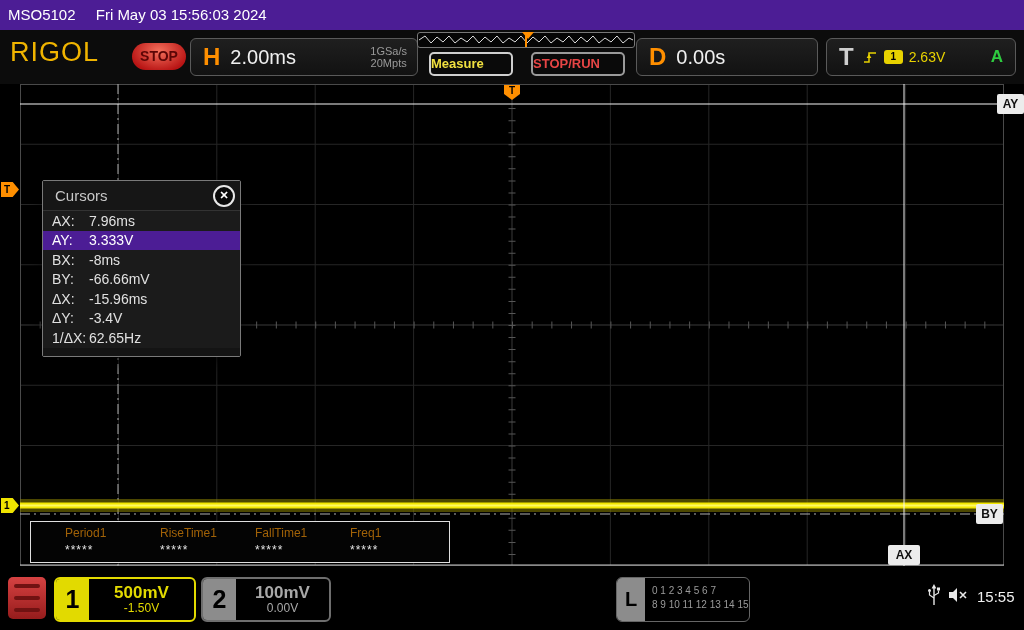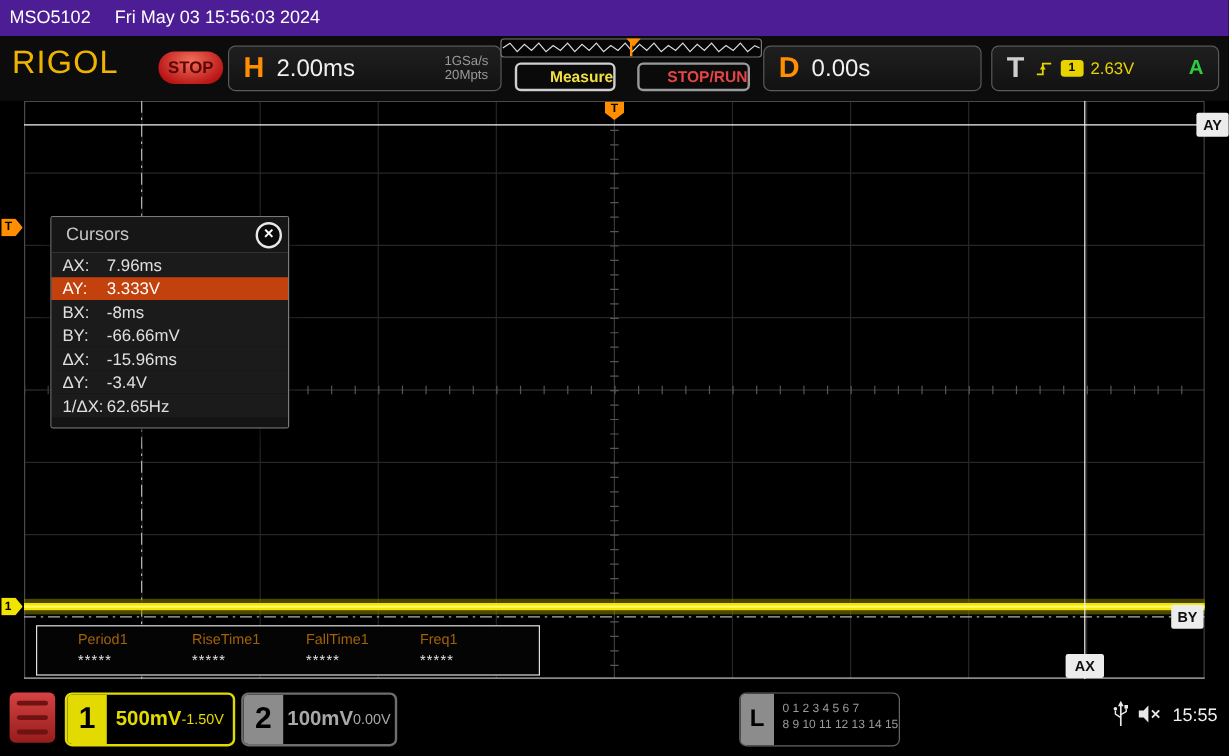--- a/index.html
+++ b/index.html
@@ -29,21 +29,21 @@
   .t-letter{font-size:24px;font-weight:bold;color:#cfcfcf;margin:0 8px 0 12px}
   .t-chan{width:19px;height:14px;background:#e8d200;border-radius:3px;color:#000;font-size:10px;
           font-weight:bold;text-align:center;line-height:14px;margin:0 6px}
   .t-level{font-size:14px;font-weight:normal;color:#e8d200}
   .t-mode{margin-left:auto;margin-right:12px;font-size:17px;font-weight:bold;color:#2ecc40}
   .preview{position:absolute;left:417px;top:2px;width:218px;height:16px;border:1px solid #777;
            border-radius:3px;background:#050505}
   .preview .tri{position:absolute;left:104px;top:-1px;width:0;height:0;border-left:6px solid transparent;
                 border-right:6px solid transparent;border-top:7px solid #ff8f00}
   .hbtn{position:absolute;top:22px;height:24px;background:#0a0a0a;border:2px solid #cfcfcf;border-radius:5px;
-        font-weight:bold;font-size:13px;text-align:right;line-height:20px}
+        font-weight:bold;font-size:13px;text-align:left;line-height:20px}
   .btn-measure{left:429px;width:84px;color:#f0e040}
   .btn-stoprun{left:531px;width:94px;color:#e64545;border-color:#9a9a9a}
 
   
   .grat{position:absolute;left:20px;top:84px;width:984px;height:482px;background:#000}
   .grat svg{position:absolute;left:0;top:0}
 
   
   .tag-right{position:absolute;width:27px;height:20px;background:#ececec;color:#101010;font-size:12px;
              font-weight:bold;text-align:center;line-height:20px;border-radius:2px}
@@ -60,21 +60,21 @@
             clip-path:polygon(0 0,100% 0,100% 60%,50% 100%,0 60%)}
 
   
   .cpanel{position:absolute;left:42px;top:180px;width:199px;background:#141414;border:1px solid #7a7a7a;
           border-radius:2px;box-shadow:0 5px 16px rgba(0,0,0,.7);z-index:5}
   .cpanel-title{height:30px;line-height:30px;padding-left:12px;color:#c8c8c8;font-size:15px;background:#161616;
                 border-bottom:1px solid #333}
   .cpanel-close{position:absolute;right:5px;top:4px;width:22px;height:22px;border-radius:50%;background:#0a0a0a;
                 border:2px solid #e8e8e8;color:#fff;font-size:11px;font-weight:bold;text-align:center;line-height:17px}
   .crow{display:flex;height:19.5px;align-items:center;font-size:14px;color:#e0e0e0;background:#1b1b1b}
-  .crow.sel{background:#c2410c;color:#fff}
+  .crow.sel{background:#4c1d95;color:#fff}
   .crow .cl{width:46px;padding-left:9px}
   .cpanel-foot{height:8px;background:#141414}
 
   
   .meas{position:absolute;left:30px;top:521px;width:420px;height:42px;background:#040404;
         border:1px solid #e0e0e0;display:flex;padding-left:34px;z-index:3}
   .mitem{width:95px;padding-top:4px}
   .mname{font-size:12px;color:#a16207}
   .mval{font-size:12px;color:#e2e2e2;margin-top:3px;letter-spacing:1px}
 
@@ -83,21 +83,21 @@
   .menu-btn{position:absolute;left:8px;top:10px;width:38px;height:42px;border-radius:5px;
             background:linear-gradient(#d64242,#961c1c);padding:7px 6px;display:flex;flex-direction:column;
             justify-content:space-between}
   .menu-btn i{display:block;height:4px;background:#701212;border-radius:2px}
   .chblock{position:absolute;top:10px;height:45px;border-radius:6px;display:flex;background:#000;overflow:hidden}
   .ch1{left:54px;width:142px;border:2px solid #e2da00}
   .ch2{left:201px;width:130px;border:2px solid #6e6e6e}
   .ch-num{width:33px;display:flex;align-items:center;justify-content:center;font-size:25px;font-weight:bold;color:#000}
   .ch1 .ch-num{background:#e2da00}
   .ch2 .ch-num{background:#8c8c8c}
-  .ch-vals{flex:1;display:flex;flex-direction:row;align-items:center;justify-content:center;line-height:1.1}
+  .ch-vals{flex:1;display:flex;flex-direction:column;align-items:center;justify-content:center;line-height:1.1}
   .ch-scale{font-size:17px;font-weight:bold}
   .ch-offset{font-size:12px}
   .ch1 .ch-scale,.ch1 .ch-offset{color:#e2da00}
   .ch2 .ch-scale,.ch2 .ch-offset{color:#a8a8a8}
   .lablock{position:absolute;left:616px;top:10px;width:134px;height:45px;border:1px solid #666;border-radius:6px;
            display:flex;background:#000;overflow:hidden}
   .la-letter{width:28px;background:#8c8c8c;color:#000;font-size:20px;font-weight:bold;display:flex;
              align-items:center;justify-content:center}
   .la-digits{flex:1;padding:6px 0 0 7px;font-size:10px;color:#9a9a9a;line-height:14px;white-space:nowrap}
   .usb-icon{position:absolute;left:927px;top:17px}

